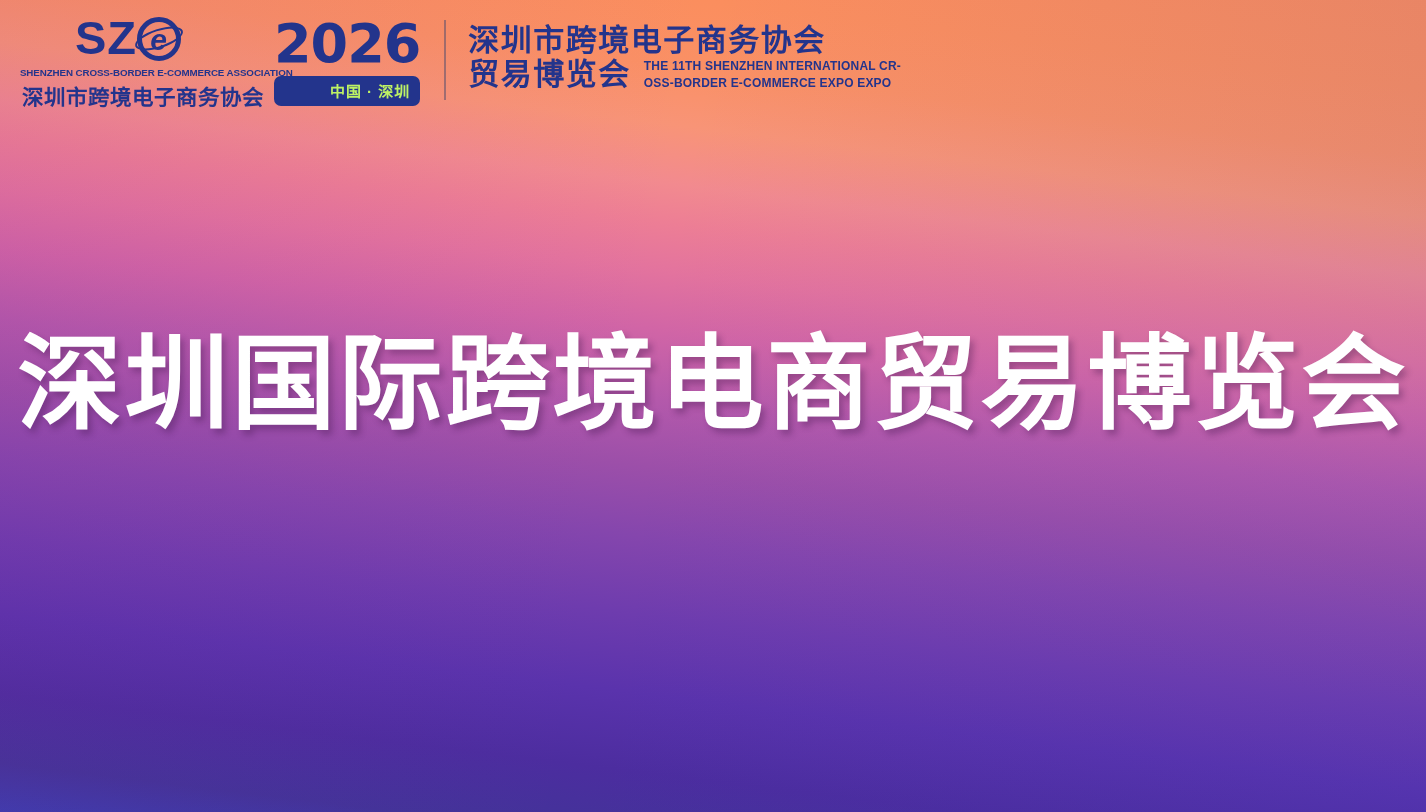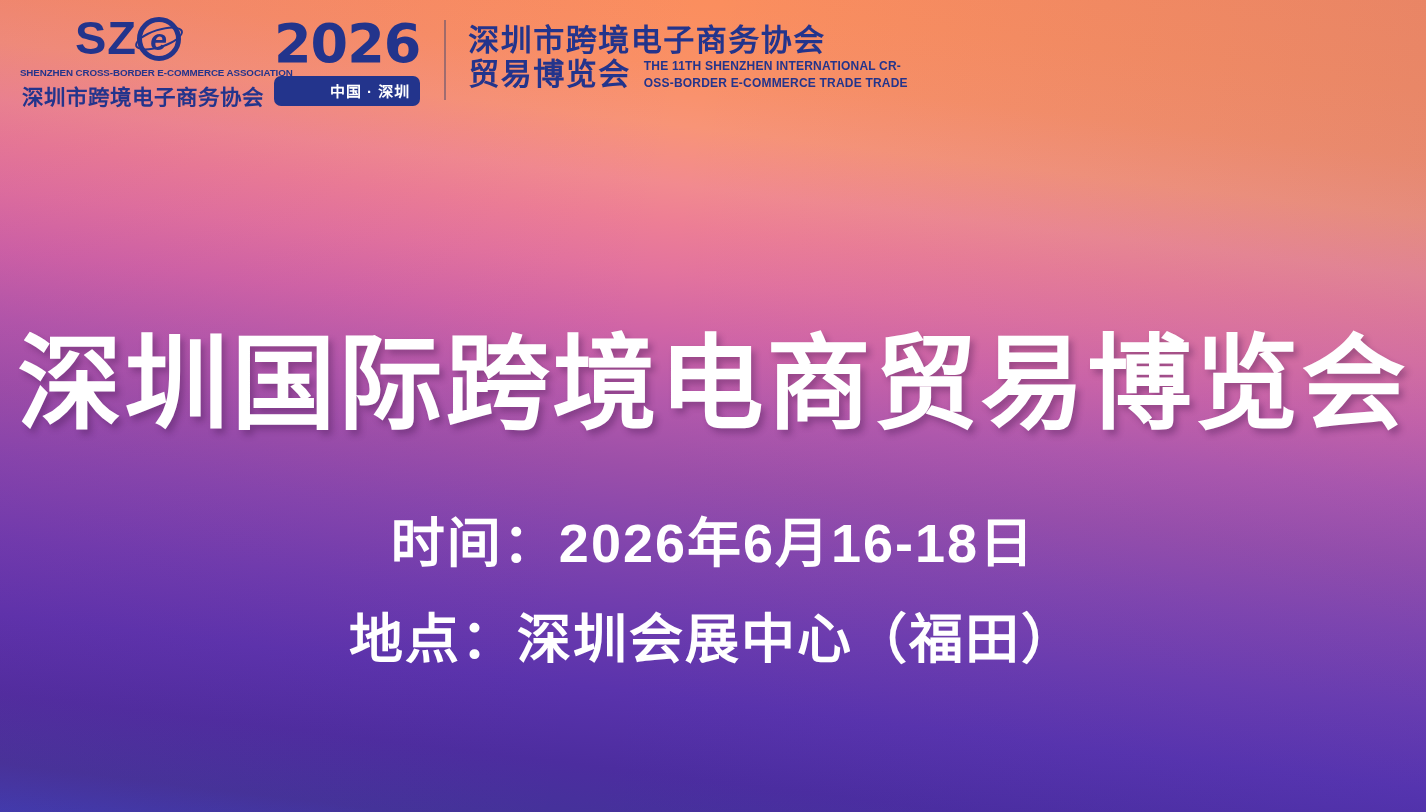--- a/index.html
+++ b/index.html
@@ -141,21 +141,21 @@
   .year-num {
     font-size: 54px;
     font-weight: bold;
     line-height: 1;
     letter-spacing: -1px;
     font-family: "DejaVu Sans", sans-serif;
   }
   .year-badge {
     margin-top: 5px;
     background: #23348c;
-    color: #ffffff;
+    color: #bef264;
     border-radius: 7px;
     font-size: 15px;
     font-weight: bold;
     padding: 4px 10px 5px;
     letter-spacing: 1px;
     white-space: nowrap;
   }
 
   
   .header-divider {
@@ -260,27 +260,23 @@
     </div>
 
     <div class="header-divider"></div>
 
     <div class="expo-name">
       <div class="expo-line1">深圳市跨境电子商务协会</div>
       <div class="expo-line2-row">
         <div class="expo-line2">贸易博览会</div>
         <div class="expo-en">
           <div>THE 11TH SHENZHEN INTERNATIONAL CR-</div>
-          <div>OSS-BORDER E-COMMERCE TRADE TRADE</div>
+          <div>OSS-BORDER E-COMMERCE EXPO EXPO</div>
         </div>
       </div>
     </div>
 
   </div>
 
   <div class="main-title">深圳国际跨境电商贸易博览会</div>
 
-  <div class="info">
-    <div class="info-line">时间：2026年6月16-18日</div>
-    <div class="info-line">地点：深圳会展中心（福田）</div>
-  </div>
 
 </div>
 
 </body></html>

